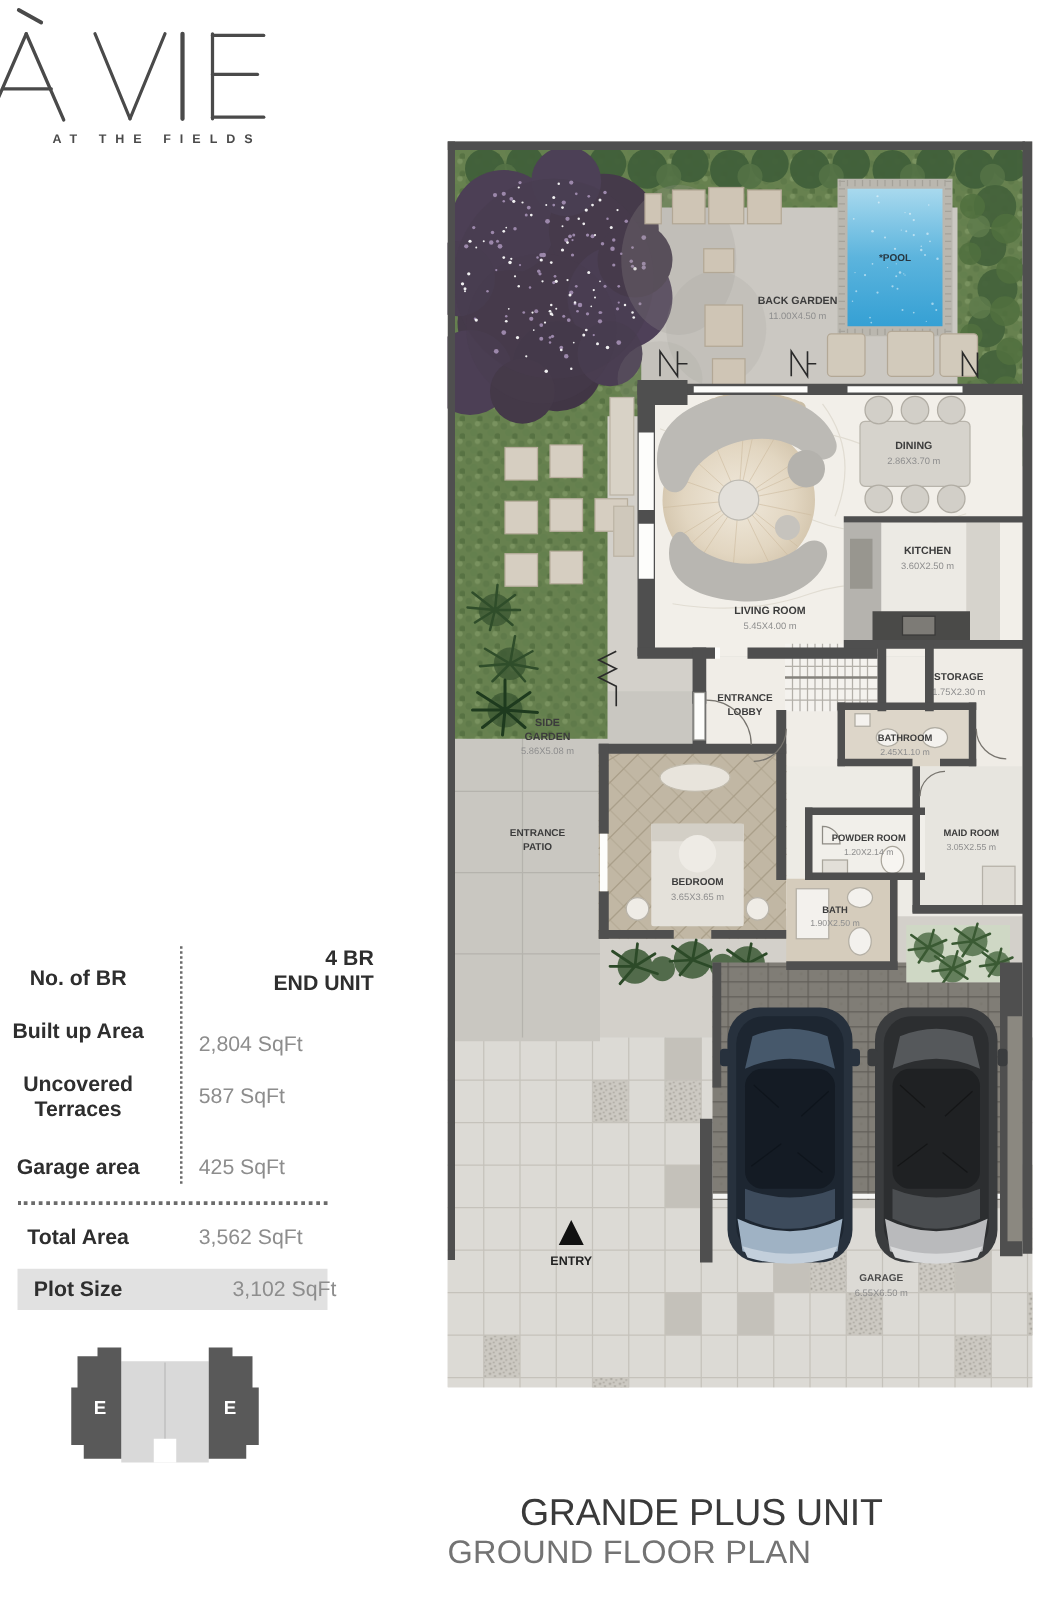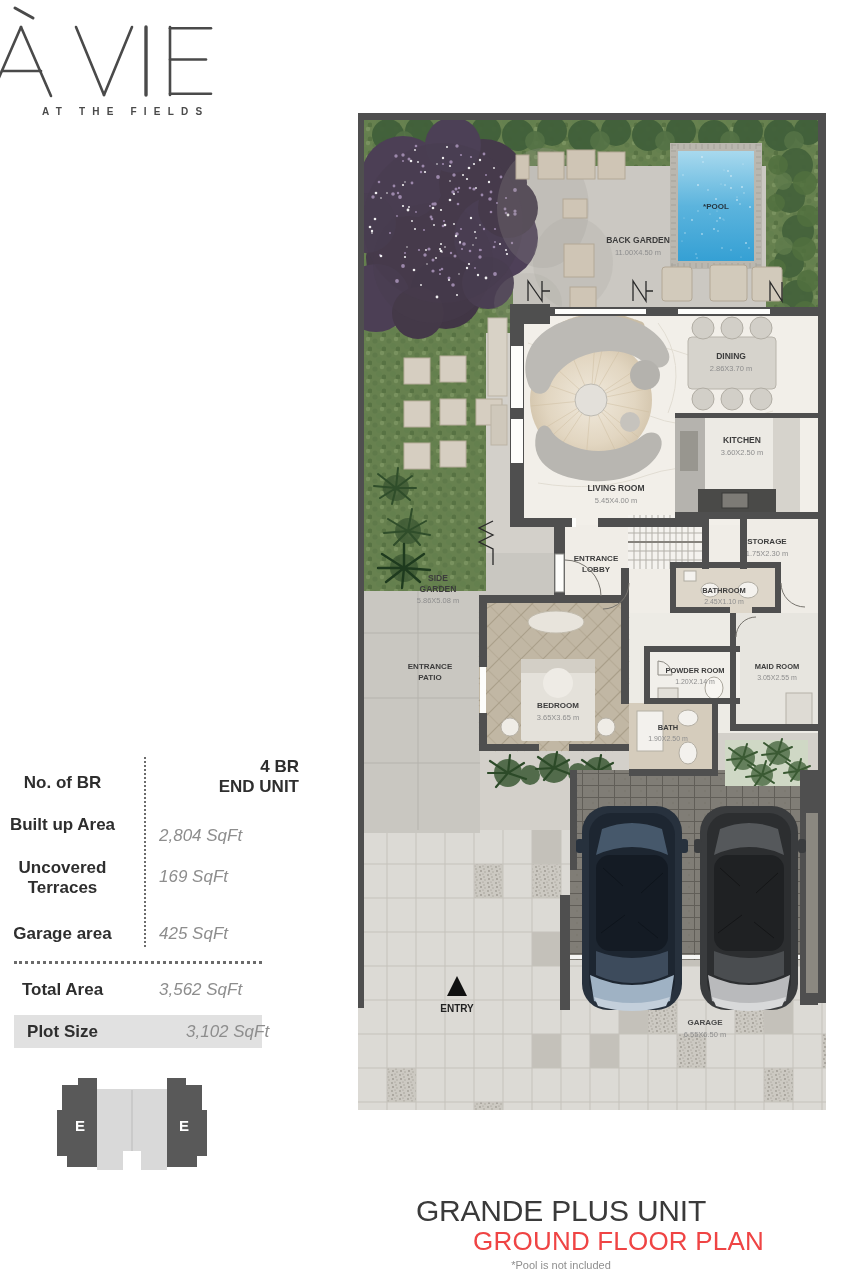--- a/index.html
+++ b/index.html
@@ -1,19 +1,19 @@
 <!DOCTYPE html>
 <html><head>
 <meta charset="utf-8">
 <style>
   html,body{margin:0;padding:0;background:#fff;}
   #page{position:relative;width:848px;height:1288px;background:#fff;overflow:hidden;font-family:"Liberation Sans",sans-serif;}
   .abs{position:absolute;}
   .lbl{font-weight:bold;color:#2e2e2e;font-size:17px;text-align:center;}
-  .val{color:#8d8d8d;font-size:17px;font-style:italic;}
+  .val{color:#8d8d8d;font-size:17px;}
 </style>
 </head>
 <body>
 <div id="page">
 
 <svg class="abs" style="left:-30px;top:0;" width="260" height="130" viewBox="-30 0 260 130">
   <g stroke="#4a4a4a" stroke-width="2.6" fill="none" stroke-linecap="round">
     <path d="M 21 27 L -9 96"></path>
     <path d="M 21 27 L 51 96"></path>
     <path d="M 2 71 L 41 71"></path>
@@ -34,21 +34,21 @@
 
   <div class="abs" style="left:144px;top:12px;height:190px;border-left:2px dotted #6b6b6b;"></div>
 
   <div class="abs lbl" style="left:0;top:28px;width:125px;">No. of BR</div>
   <div class="abs lbl" style="left:159px;top:12px;width:140px;text-align:right;">4 BR<br>END UNIT</div>
 
   <div class="abs lbl" style="left:0;top:70px;width:125px;">Built up Area</div>
   <div class="abs val" style="left:159px;top:81px;">2,804 SqFt</div>
 
   <div class="abs lbl" style="left:0;top:113px;width:125px;">Uncovered<br>Terraces</div>
-  <div class="abs val" style="left:159px;top:122px;">169 SqFt</div>
+  <div class="abs val" style="left:159px;top:122px;">587 SqFt</div>
 
   <div class="abs lbl" style="left:0;top:179px;width:125px;">Garage area</div>
   <div class="abs val" style="left:159px;top:179px;">425 SqFt</div>
 
   <div class="abs" style="left:14px;top:216px;width:248px;border-top:3px dotted #6b6b6b;"></div>
 
   <div class="abs lbl" style="left:0;top:235px;width:125px;">Total Area</div>
   <div class="abs val" style="left:159px;top:235px;text-align:center;">3,562 SqFt</div>
 
   <div class="abs" style="left:14px;top:270px;width:248px;height:33px;background:#e1e1e1;"></div>
@@ -772,17 +772,16 @@
 
 <polygon points="99,863 109,883 89,883" fill="#111"></polygon>
 <text x="99" y="899" font-size="10" font-weight="bold" fill="#222" text-anchor="middle" font-family="Liberation Sans,sans-serif">ENTRY</text>
 
 <text x="72" y="556" font-size="8" font-weight="bold" fill="#3c3c3c" text-anchor="middle" font-family="Liberation Sans,sans-serif">ENTRANCE</text>
 <text x="72" y="567" font-size="8" font-weight="bold" fill="#3c3c3c" text-anchor="middle" font-family="Liberation Sans,sans-serif">PATIO</text>
 </svg>
 
 <div class="abs" style="left:358px;top:1194px;width:406px;text-align:center;font-size:30px;color:#3a3a3a;letter-spacing:-0.2px;">GRANDE PLUS UNIT</div>
 
-<div class="abs" style="left:358px;top:1226px;width:406px;text-align:right;font-size:26px;color:#ef4444;letter-spacing:0.2px;">GROUND FLOOR PLAN</div>
-
-<div class="abs" style="left:358px;top:1259px;width:406px;text-align:center;font-size:11px;color:#8f8f8f;">*Pool is not included</div>
+<div class="abs" style="left:358px;top:1226px;width:406px;text-align:left;font-size:26px;color:#737373;letter-spacing:0.2px;">GROUND FLOOR PLAN</div>
+
 
 </div>
 
 </body></html>

